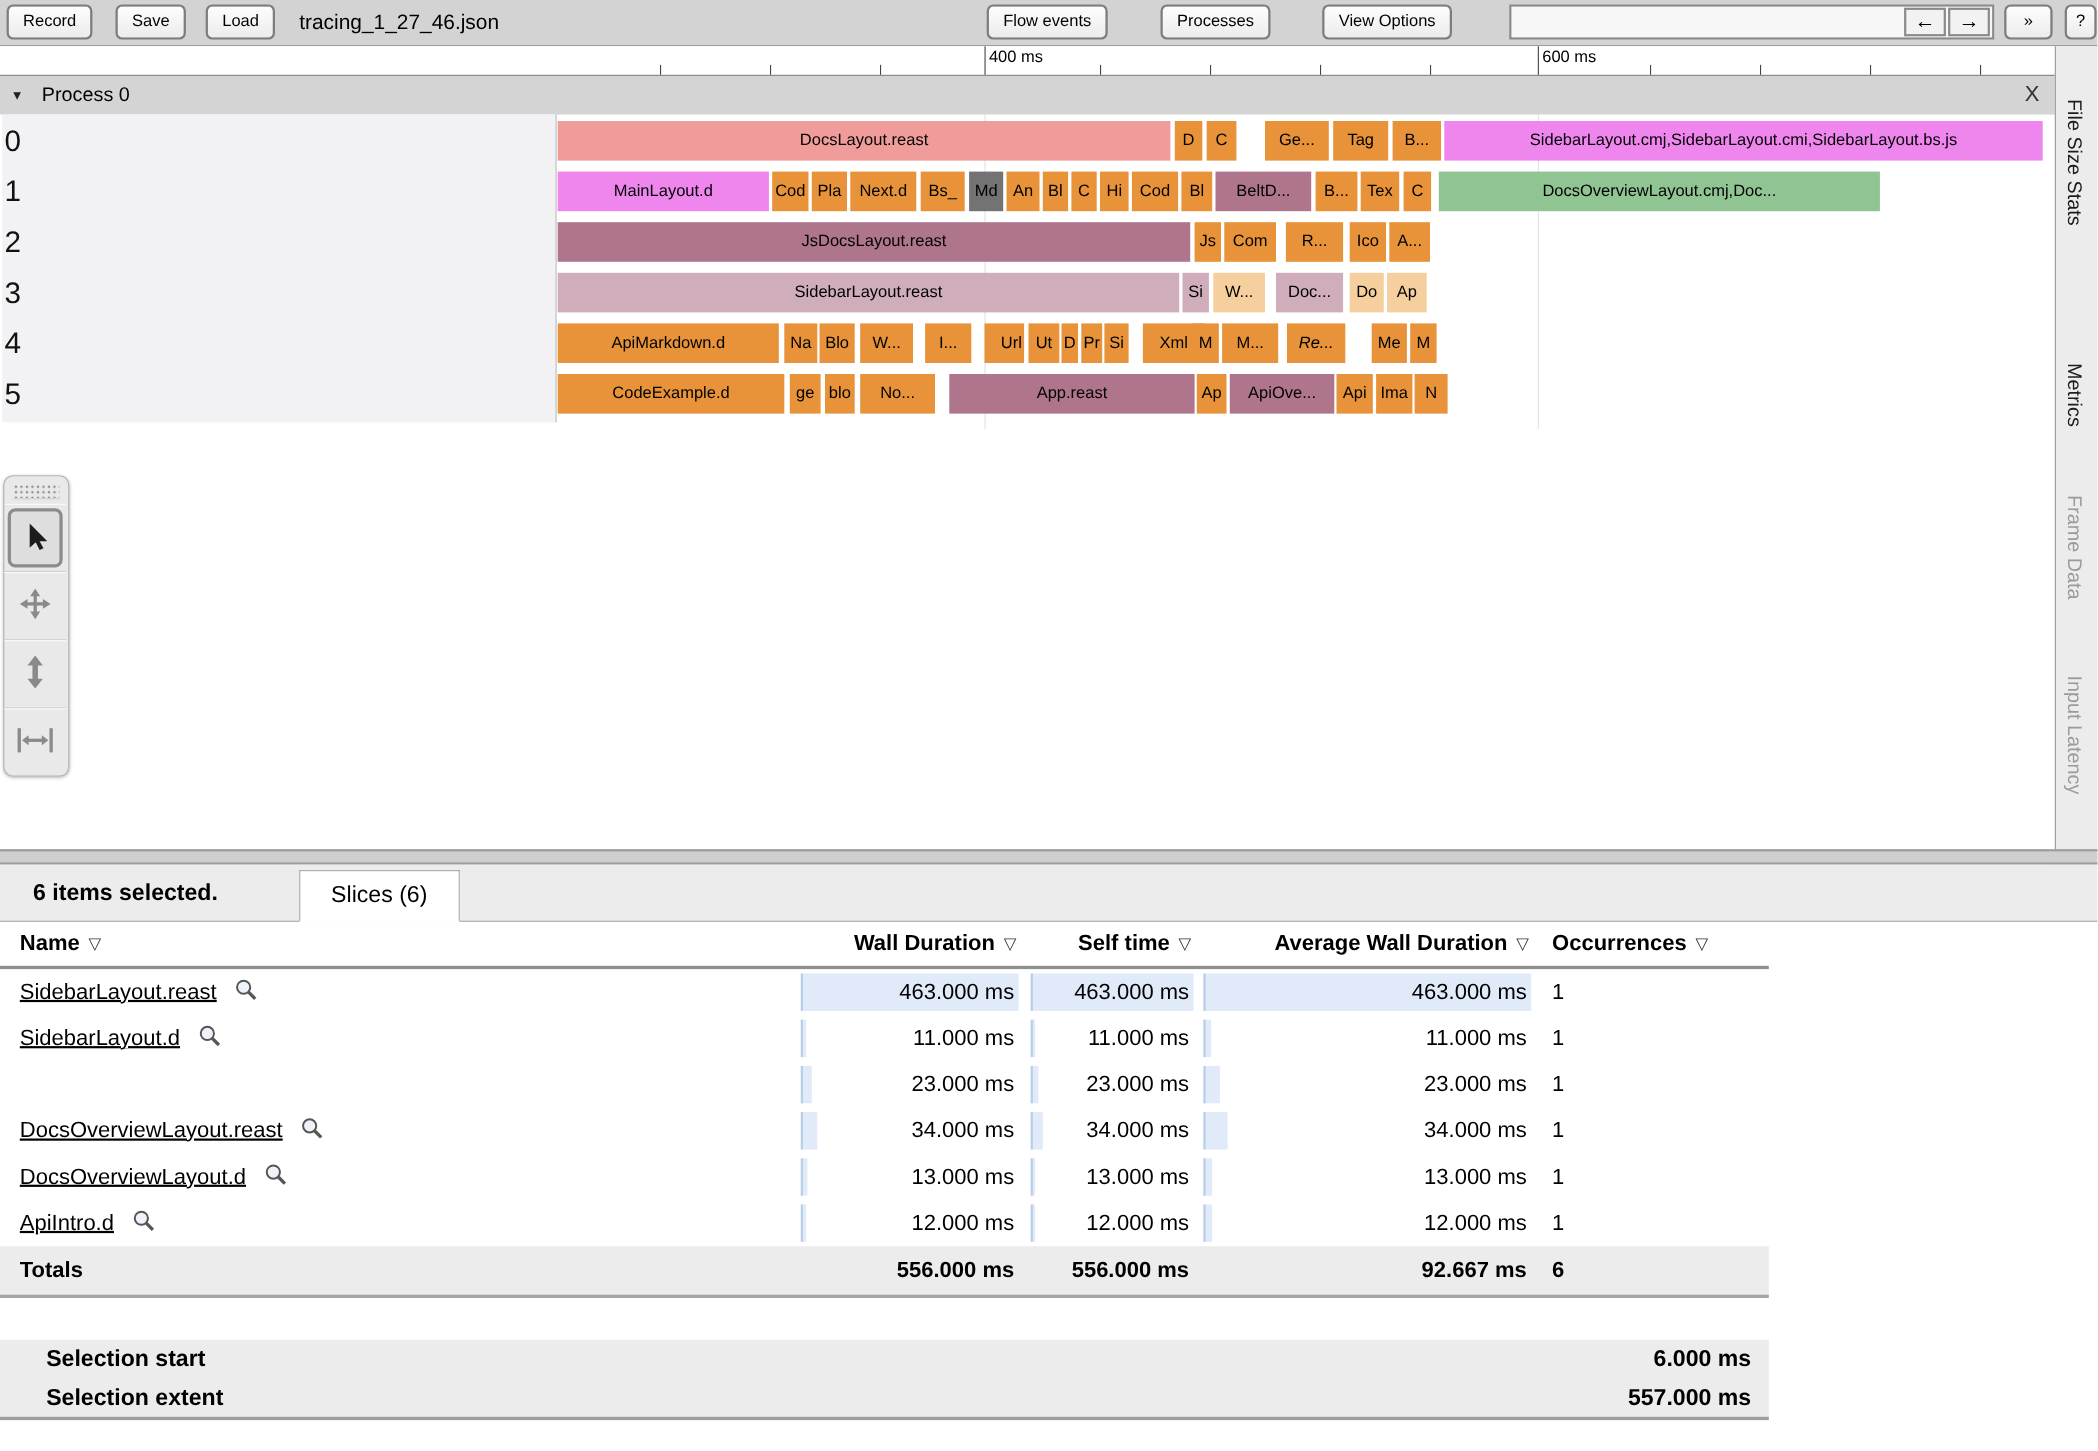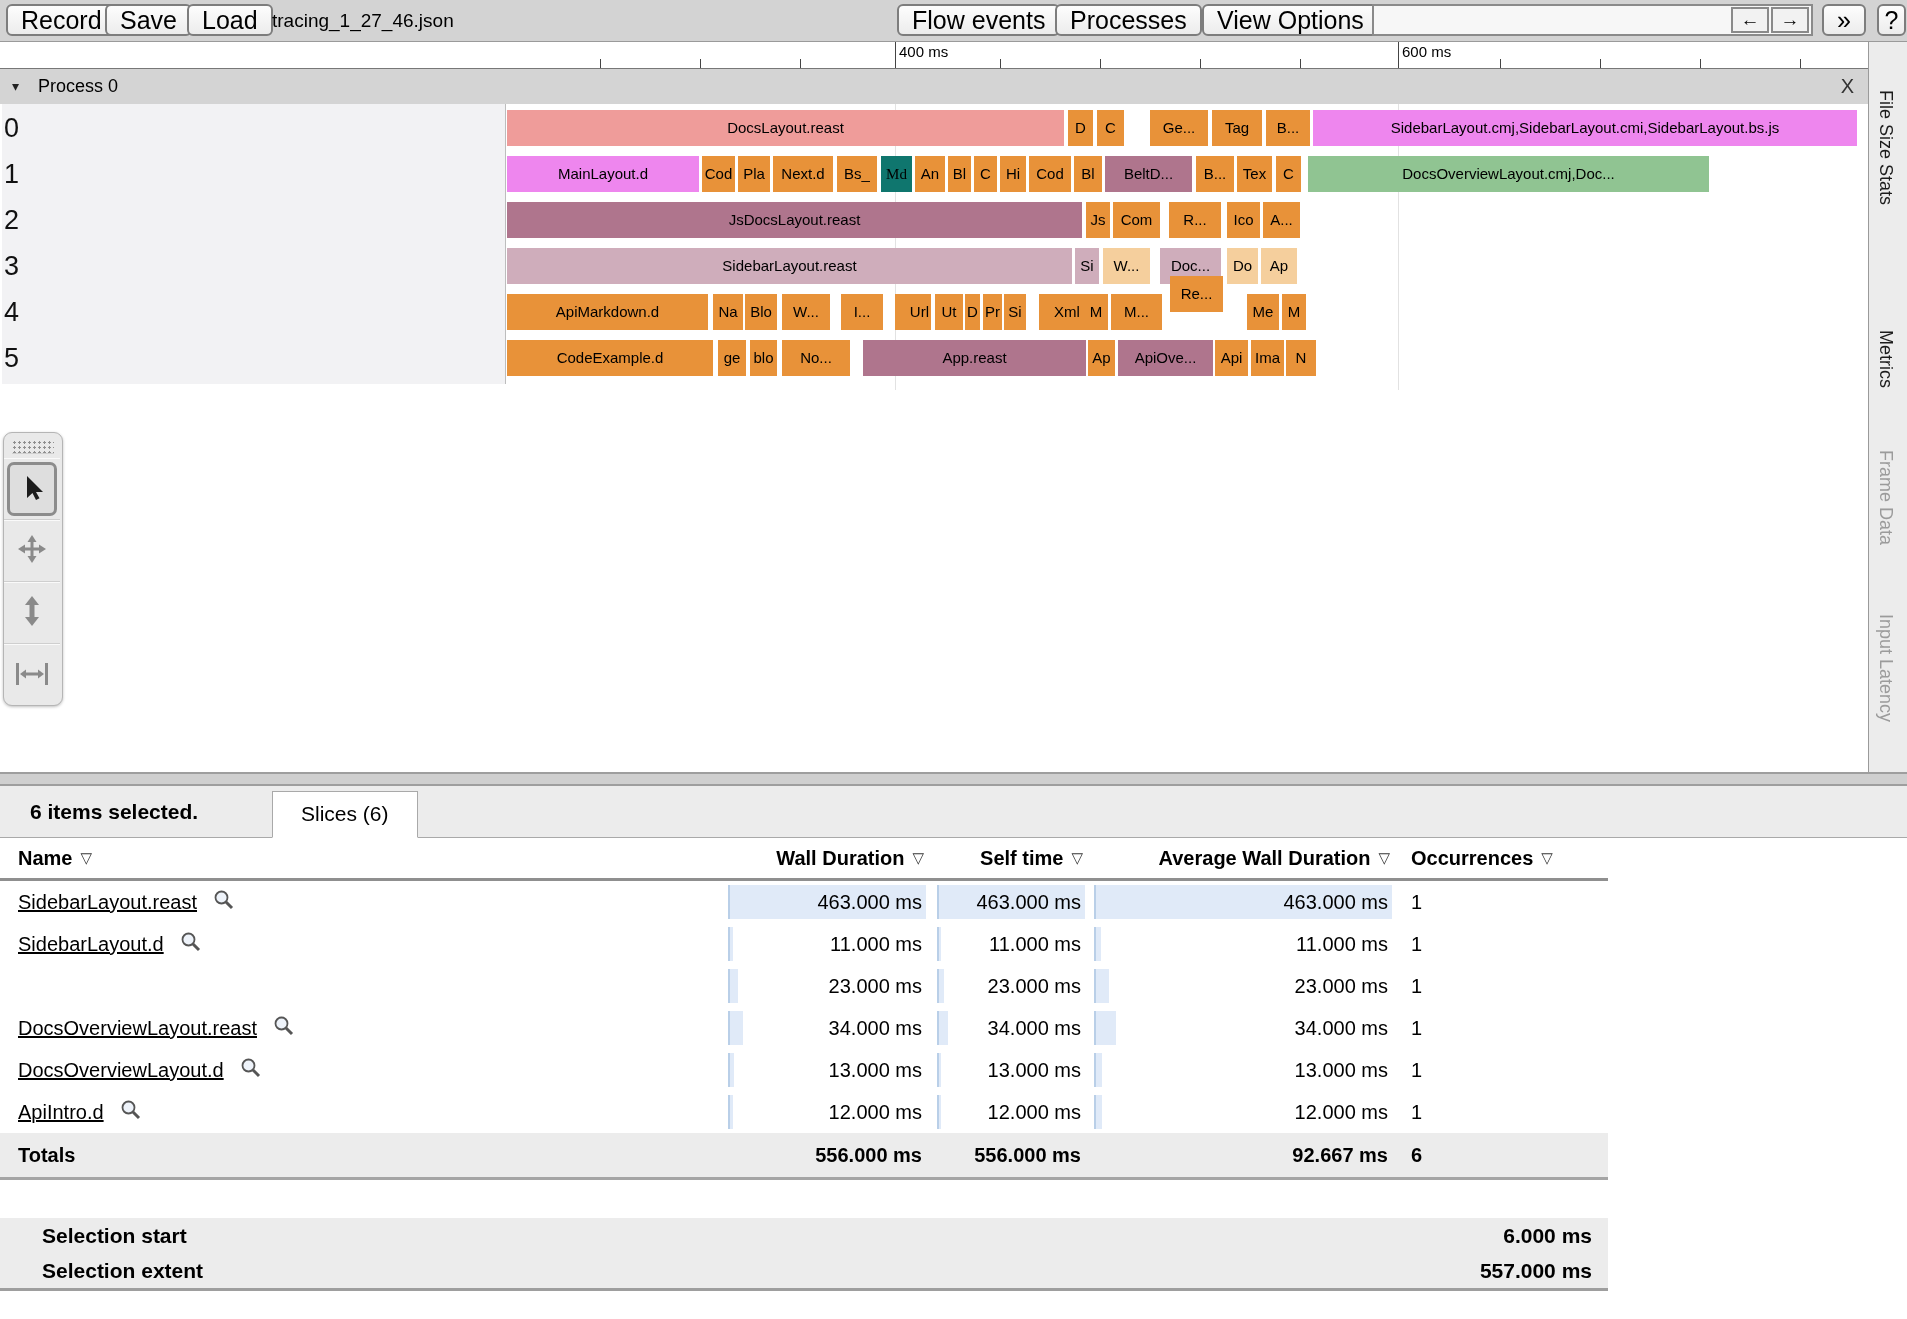--- a/index.html
+++ b/index.html
@@ -4,21 +4,21 @@
 <style>
   html,body{margin:0;padding:0;background:#fff;}
   #app{position:relative;width:1907px;height:1319px;background:#fff;
        font-family:"Liberation Sans",sans-serif;color:#000;overflow:hidden;}
 
   
   .toolbar{position:absolute;left:0;top:0;width:1907px;height:41px;
            background:#d3d3d3;border-bottom:1px solid #9a9a9a;}
   .tbtn{position:absolute;top:4px;height:32px;box-sizing:border-box;
         background:linear-gradient(#fdfdfd,#ececec);border:2px solid #7d7d7d;
-        border-radius:6px;font-size:25px;line-height:28px;text-align:center;
+        border-radius:6px;font-size:15px;line-height:28px;text-align:center;
         padding:0 13px;cursor:default;white-space:nowrap;}
   .trace-title{position:absolute;left:272px;top:0;height:41px;line-height:41px;font-size:19px;}
   .searchbox{position:absolute;left:1372px;top:4px;width:441px;height:32px;box-sizing:border-box;
              background:#f7f7f7;border:2px solid #8a8a8a;display:flex;align-items:center;}
   .searchbox input{flex:1;border:none;outline:none;background:transparent;height:26px;
                    font-size:18px;font-family:"Liberation Sans",sans-serif;min-width:0;}
   .inbtn{width:38px;height:26px;box-sizing:border-box;margin-right:2px;background:#f2f2f2;
          border:2px solid #8a8a8a;font-size:19px;line-height:22px;text-align:center;}
 
   
@@ -161,21 +161,21 @@
       <div class="slice" style="left: 1097px; top: 6px; width: 27px; background: rgb(232, 146, 57);">C</div>
       <div class="slice" style="left: 1150px; top: 6px; width: 58px; background: rgb(232, 146, 57);">Ge...</div>
       <div class="slice" style="left: 1212px; top: 6px; width: 50px; background: rgb(232, 146, 57);">Tag</div>
       <div class="slice" style="left: 1266px; top: 6px; width: 44px; background: rgb(232, 146, 57);">B...</div>
       <div class="slice" style="left: 1313px; top: 6px; width: 544px; background: rgb(238, 134, 238);">SidebarLayout.cmj,SidebarLayout.cmi,SidebarLayout.bs.js</div>
       <div class="slice" style="left: 507px; top: 52px; width: 192px; background: rgb(238, 134, 238);">MainLayout.d</div>
       <div class="slice" style="left: 702px; top: 52px; width: 33px; background: rgb(232, 146, 57);">Cod</div>
       <div class="slice" style="left: 738px; top: 52px; width: 32px; background: rgb(232, 146, 57);">Pla</div>
       <div class="slice" style="left: 773px; top: 52px; width: 60px; background: rgb(232, 146, 57);">Next.d</div>
       <div class="slice" style="left: 837px; top: 52px; width: 40px; background: rgb(232, 146, 57);">Bs_</div>
-      <div class="slice" style="left: 881px; top: 52px; width: 31px; background: #0f766e; font-family: Liberation Serif, serif;">Md</div>
+      <div class="slice" style="left: 881px; top: 52px; width: 31px; background: #737373;">Md</div>
       <div class="slice" style="left: 915px; top: 52px; width: 30px; background: rgb(232, 146, 57);">An</div>
       <div class="slice" style="left: 948px; top: 52px; width: 23px; background: rgb(232, 146, 57);">Bl</div>
       <div class="slice" style="left: 974px; top: 52px; width: 23px; background: rgb(232, 146, 57);">C</div>
       <div class="slice" style="left: 1000px; top: 52px; width: 26px; background: rgb(232, 146, 57);">Hi</div>
       <div class="slice" style="left: 1029px; top: 52px; width: 42px; background: rgb(232, 146, 57);">Cod</div>
       <div class="slice" style="left: 1074px; top: 52px; width: 28px; background: rgb(232, 146, 57);">Bl</div>
       <div class="slice" style="left: 1105px; top: 52px; width: 87px; background: rgb(175, 117, 141);">BeltD...</div>
       <div class="slice" style="left: 1196px; top: 52px; width: 38px; background: rgb(232, 146, 57);">B...</div>
       <div class="slice" style="left: 1237px; top: 52px; width: 35px; background: rgb(232, 146, 57);">Tex</div>
       <div class="slice" style="left: 1276px; top: 52px; width: 25px; background: rgb(232, 146, 57);">C</div>
@@ -198,21 +198,21 @@
       <div class="slice" style="left: 782px; top: 190px; width: 48px; background: rgb(232, 146, 57);">W...</div>
       <div class="slice" style="left: 841px; top: 190px; width: 42px; background: rgb(232, 146, 57);">I...</div>
       <div class="slice" style="left: 895px; top: 190px; width: 36px; background: rgb(232, 146, 57); text-align: right;">Url</div>
       <div class="slice" style="left: 935px; top: 190px; width: 28px; background: rgb(232, 146, 57);">Ut</div>
       <div class="slice" style="left: 965px; top: 190px; width: 15px; background: rgb(232, 146, 57);">D</div>
       <div class="slice" style="left: 983px; top: 190px; width: 19px; background: rgb(232, 146, 57);">Pr</div>
       <div class="slice" style="left: 1004px; top: 190px; width: 22px; background: rgb(232, 146, 57);">Si</div>
       <div class="slice" style="left: 1039px; top: 190px; width: 56px; background: rgb(232, 146, 57);">Xml</div>
       <div class="slice" style="left: 1084px; top: 190px; width: 24px; background: rgb(232, 146, 57);">M</div>
       <div class="slice" style="left: 1111px; top: 190px; width: 51px; background: rgb(232, 146, 57);">M...</div>
-      <div class="slice" style="left: 1170px; top: 172px; width: 53px; background: rgb(232, 146, 57);">Re...</div>
+      <div class="slice" style="left: 1170px; top: 190px; width: 53px; background: rgb(232, 146, 57); font-style: italic;">Re...</div>
       <div class="slice" style="left: 1247px; top: 190px; width: 32px; background: rgb(232, 146, 57);">Me</div>
       <div class="slice" style="left: 1282px; top: 190px; width: 24px; background: rgb(232, 146, 57);">M</div>
       <div class="slice" style="left: 507px; top: 236px; width: 206px; background: rgb(232, 146, 57);">CodeExample.d</div>
       <div class="slice" style="left: 718px; top: 236px; width: 28px; background: rgb(232, 146, 57);">ge</div>
       <div class="slice" style="left: 750px; top: 236px; width: 27px; background: rgb(232, 146, 57);">blo</div>
       <div class="slice" style="left: 782px; top: 236px; width: 68px; background: rgb(232, 146, 57);">No...</div>
       <div class="slice" style="left: 863px; top: 236px; width: 223px; background: rgb(175, 117, 141);">App.reast</div>
       <div class="slice" style="left: 1088px; top: 236px; width: 27px; background: rgb(232, 146, 57);">Ap</div>
       <div class="slice" style="left: 1118px; top: 236px; width: 95px; background: rgb(175, 117, 141);">ApiOve...</div>
       <div class="slice" style="left: 1215px; top: 236px; width: 33px; background: rgb(232, 146, 57);">Api</div>

